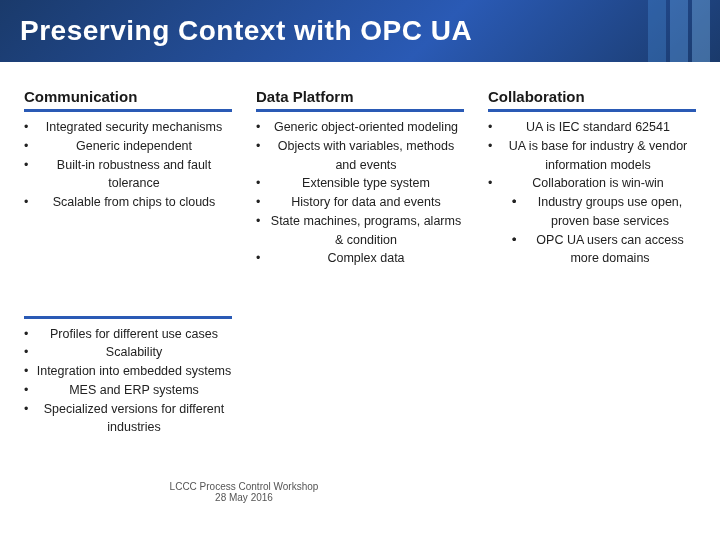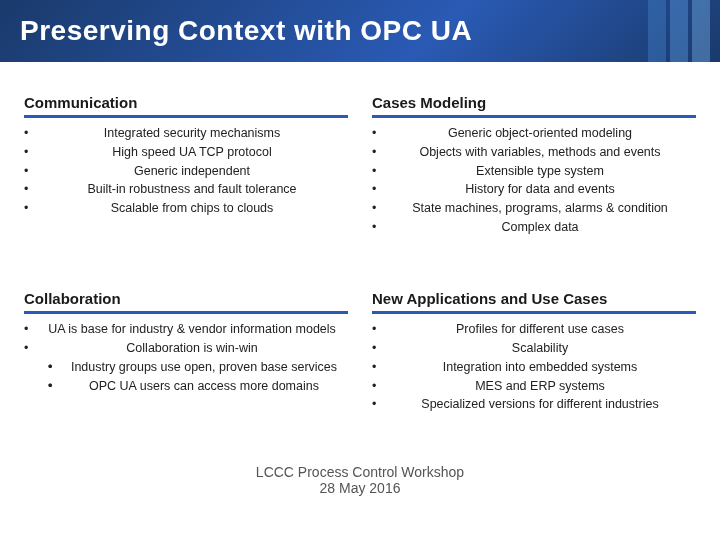--- a/index.html
+++ b/index.html
@@ -44,23 +44,23 @@
       width: 18px;
       height: 100%;
       opacity: 0.35;
     }
     .deco-block.b1 { background: #4a90d9; }
     .deco-block.b2 { background: #6ab0f5; }
     .deco-block.b3 { background: #8ac8ff; }
 
     .main-content {
       display: grid;
-      grid-template-columns: 1fr 1fr;
+      grid-template-columns: 1fr 1fr 1fr;
       grid-template-rows: auto auto;
-      padding: 26px 14px 4px 14px;
+      padding: 20px 14px 4px 14px;
       gap: 4px;
       height: calc(540px - 62px);
     }
 
     .section {
       padding: 6px 10px 8px 10px;
     }
 
     .section-header {
       font-size: 15px;
@@ -92,21 +92,21 @@
 
     .section ul li::before {
       content: '•';
       position: absolute;
       left: 0;
       color: #222;
     }
 
     .footer {
       text-align: center;
-      font-size: 14px;
+      font-size: 10px;
       color: #555;
       padding: 2px 0 4px 0;
       grid-column: 1 / 3;
     }
   </style>
 </head>
 <body>
 
 <div class="header">
   <span class="header-title">Preserving Context with OPC UA</span>
@@ -117,62 +117,61 @@
   </div>
 </div>
 
 <div class="main-content">
 
   <div class="section">
     <div class="section-header">Communication</div>
     <div class="section-underline"></div>
     <ul>
       <li>Integrated security mechanisms</li>
-      <li>High speed UA TCP protocol</li>
       <li>Generic independent</li>
       <li>Built-in robustness and fault tolerance</li>
       <li>Scalable from chips to clouds</li>
     </ul>
   </div>
 
   <div class="section">
-    <div class="section-header">Cases Modeling</div>
+    <div class="section-header">Data Platform</div>
     <div class="section-underline"></div>
     <ul>
       <li>Generic object-oriented modeling</li>
       <li>Objects with variables, methods and events</li>
       <li>Extensible type system</li>
       <li>History for data and events</li>
       <li>State machines, programs, alarms &amp; condition</li>
       <li>Complex data</li>
     </ul>
   </div>
 
   <div class="section">
     <div class="section-header">Collaboration</div>
     <div class="section-underline"></div>
     <ul>
+      <li>UA is IEC standard 62541</li>
       <li>UA is base for industry &amp; vendor information models</li>
       <li>Collaboration is win-win
         <ul style="margin-left:12px; list-style:none;">
           <li style="position:relative; padding-left:12px; font-size:12.5px; line-height:1.5;">
             <span style="position:absolute;left:0;">•</span>
             <span>Industry groups use open, proven base services</span>
           </li>
           <li style="position:relative; padding-left:12px; font-size:12.5px; line-height:1.5;">
             <span style="position:absolute;left:0;">•</span>
             <span>OPC UA users can access more domains</span>
           </li>
         </ul>
       </li>
     </ul>
   </div>
 
   <div class="section">
-    <div class="section-header">New Applications and Use Cases</div>
     <div class="section-underline"></div>
     <ul>
       <li>Profiles for different use cases</li>
       <li>Scalability</li>
       <li>Integration into embedded systems</li>
       <li>MES and ERP systems</li>
       <li>Specialized versions for different industries</li>
     </ul>
   </div>
 

